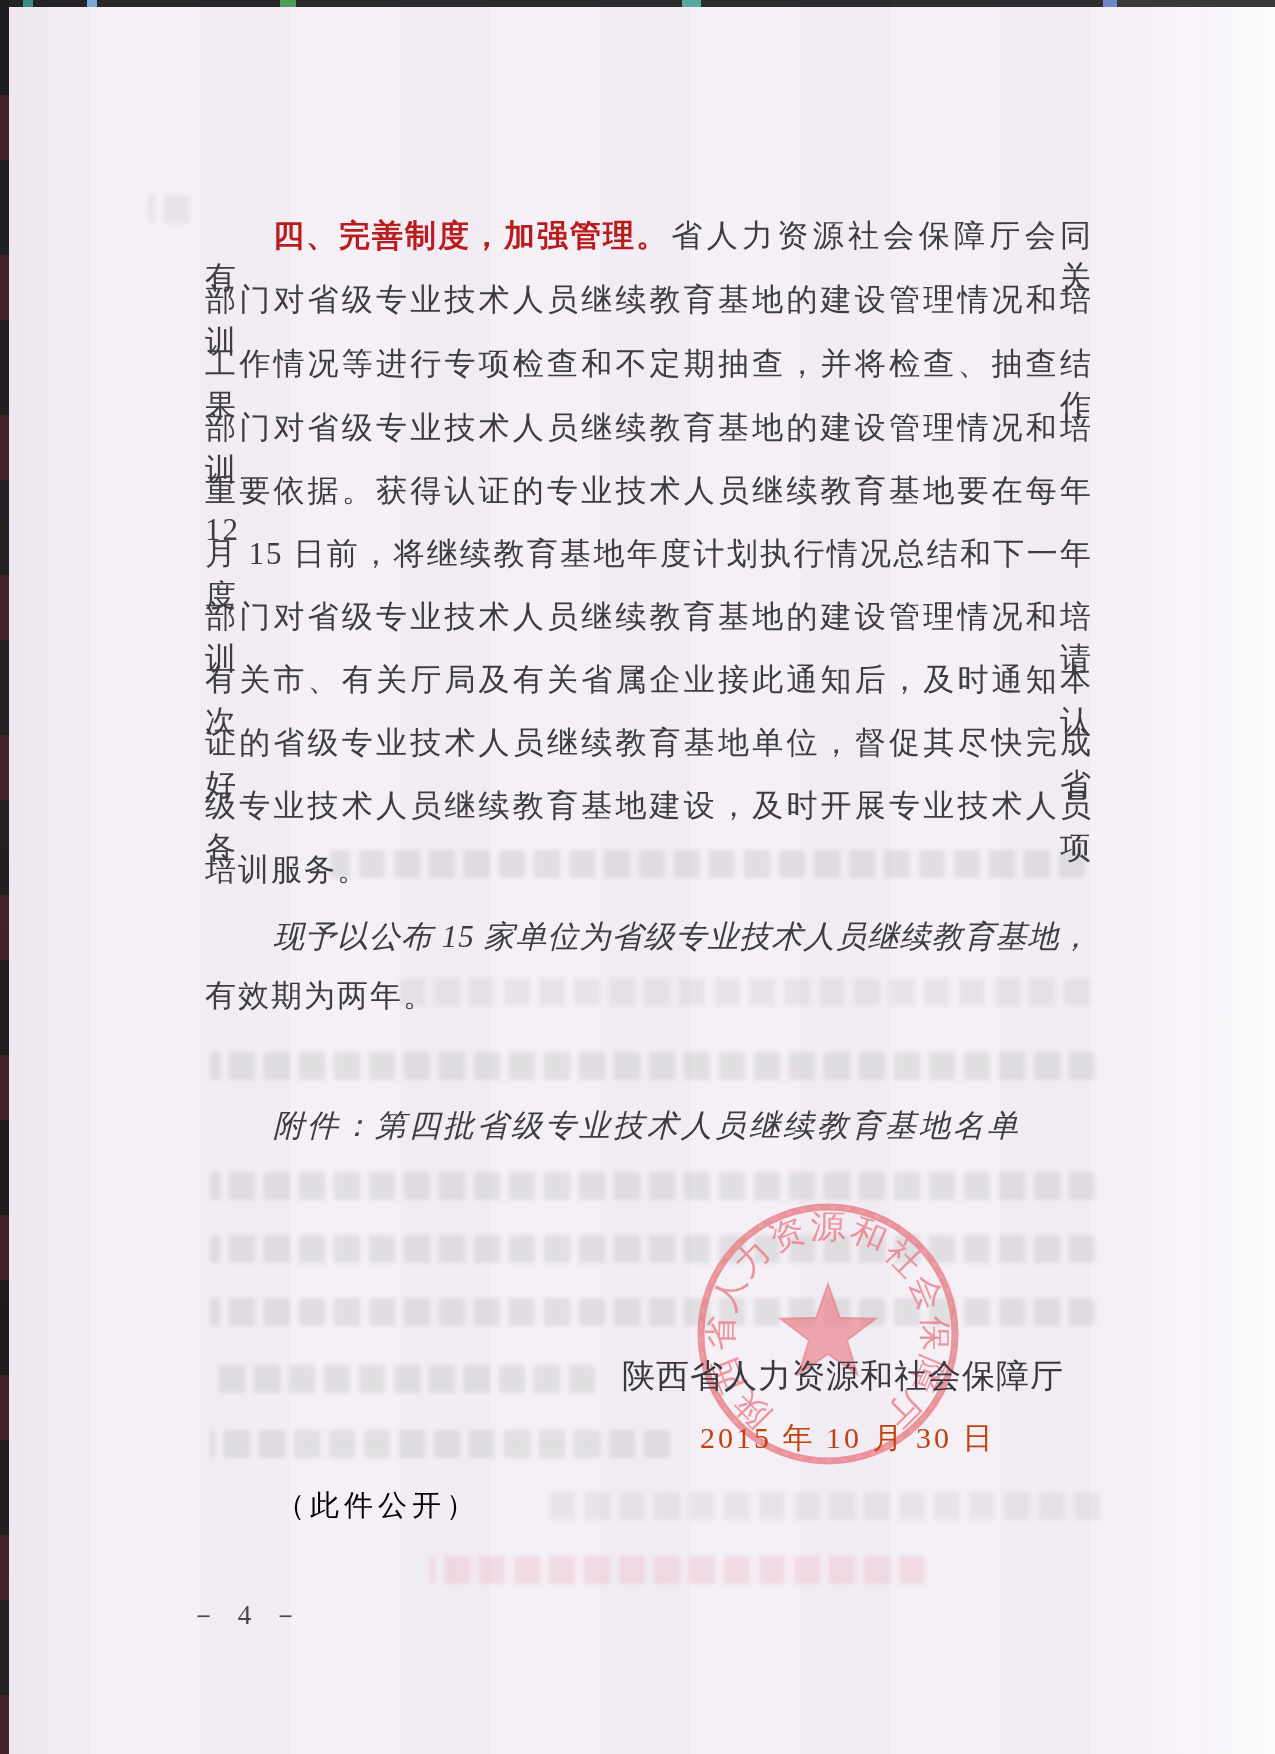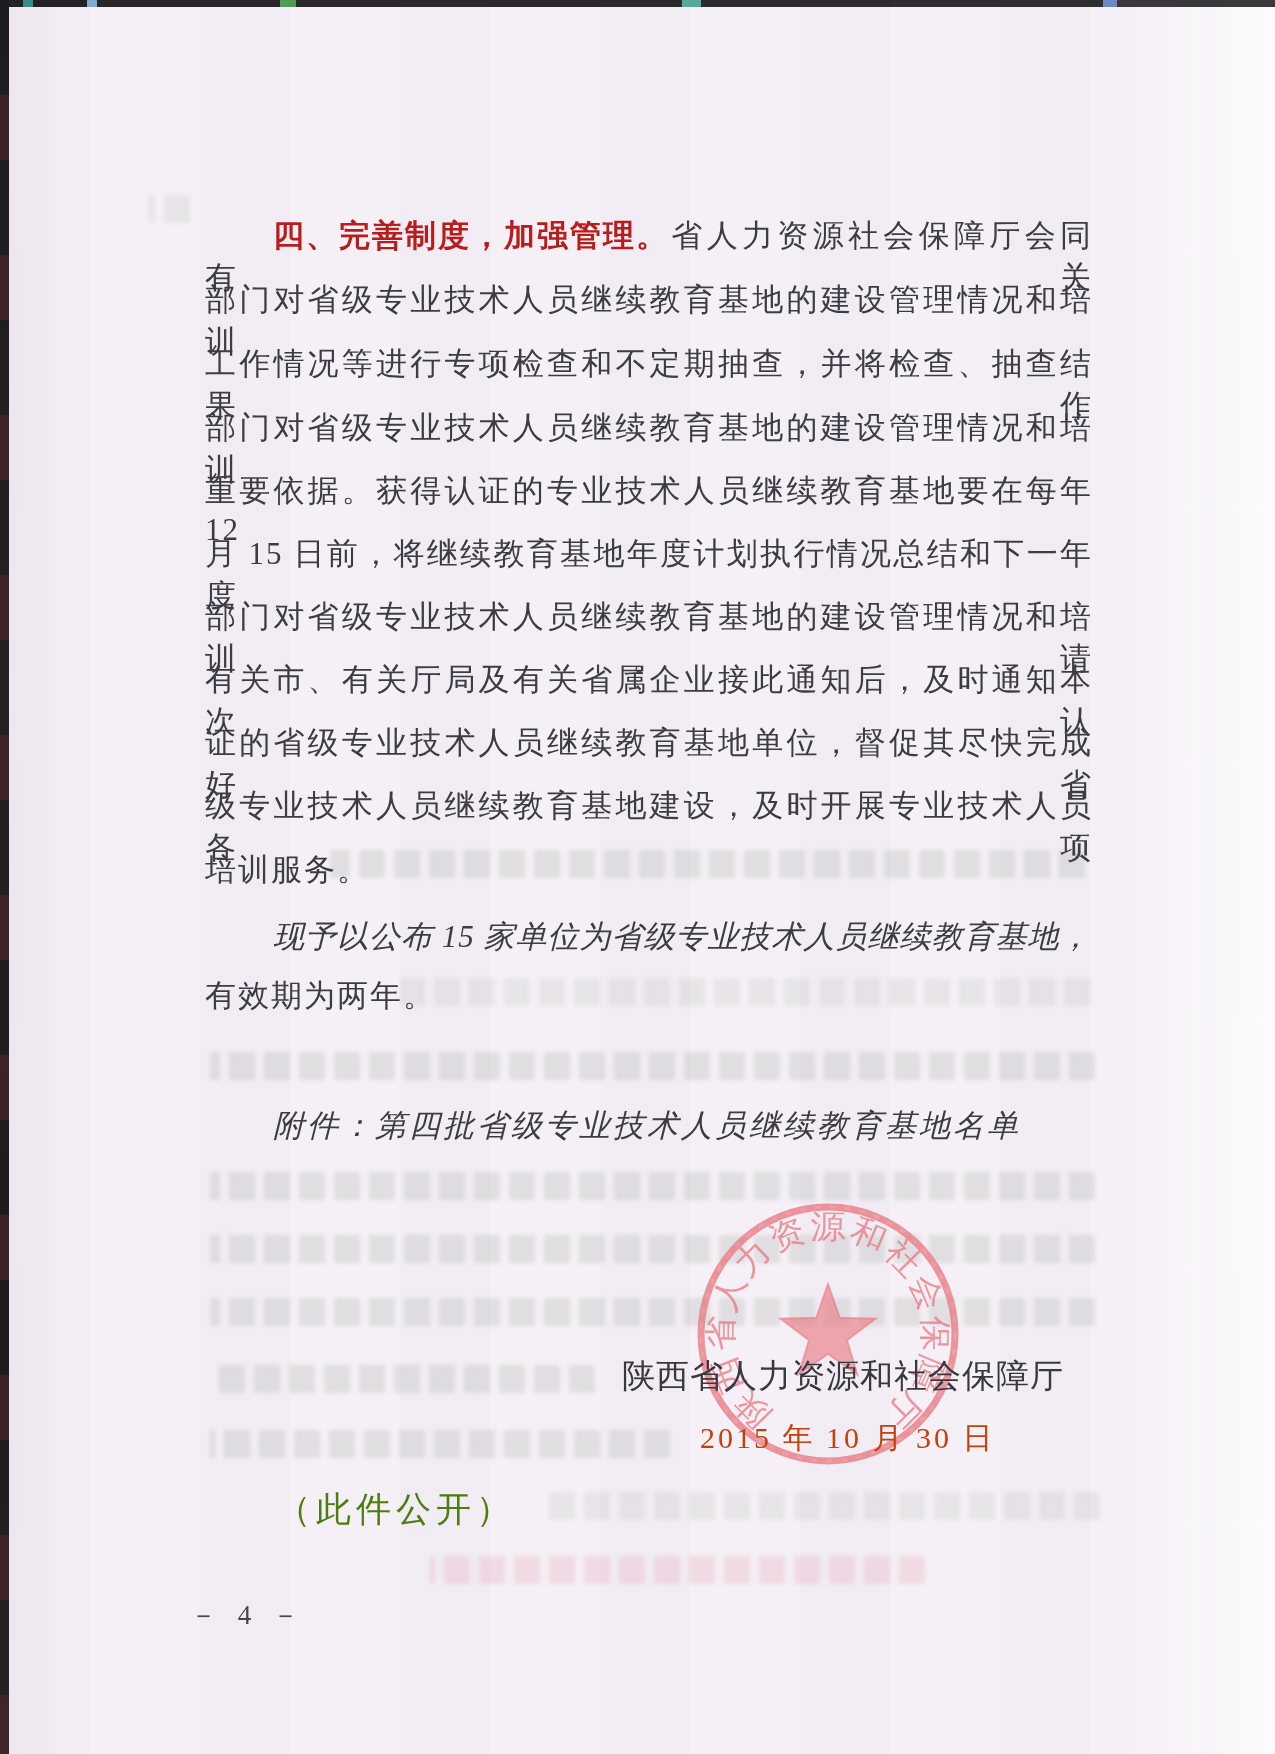--- a/index.html
+++ b/index.html
@@ -44,21 +44,21 @@
     font-family:"Liberation Sans","DejaVu Sans",sans-serif;
     font-weight:700;color:#b91c1c;letter-spacing:2px;
   }
   .sig{
     position:absolute;font-size:33px;color:#38383f;letter-spacing:1px;white-space:nowrap;
   }
   .date{
     position:absolute;font-size:30px;color:#c2410c;letter-spacing:3px;white-space:nowrap;
   }
   .note{
-    position:absolute;font-size:35px;color:#4d7c0f;letter-spacing:5px;white-space:nowrap;
+    position:absolute;font-size:29px;color:#000000;letter-spacing:5px;white-space:nowrap;
   }
   .pagenum{
     position:absolute;font-size:27px;color:#45454d;letter-spacing:7px;white-space:nowrap;
   }
   
   .bleed{
     position:absolute;height:28px;border-radius:3px;
     background:repeating-linear-gradient(90deg, rgba(122,138,124,.55) 0 26px, rgba(122,138,124,0) 26px 35px);
     opacity:.30;filter:blur(2px);transform:scaleX(-1);
   }

